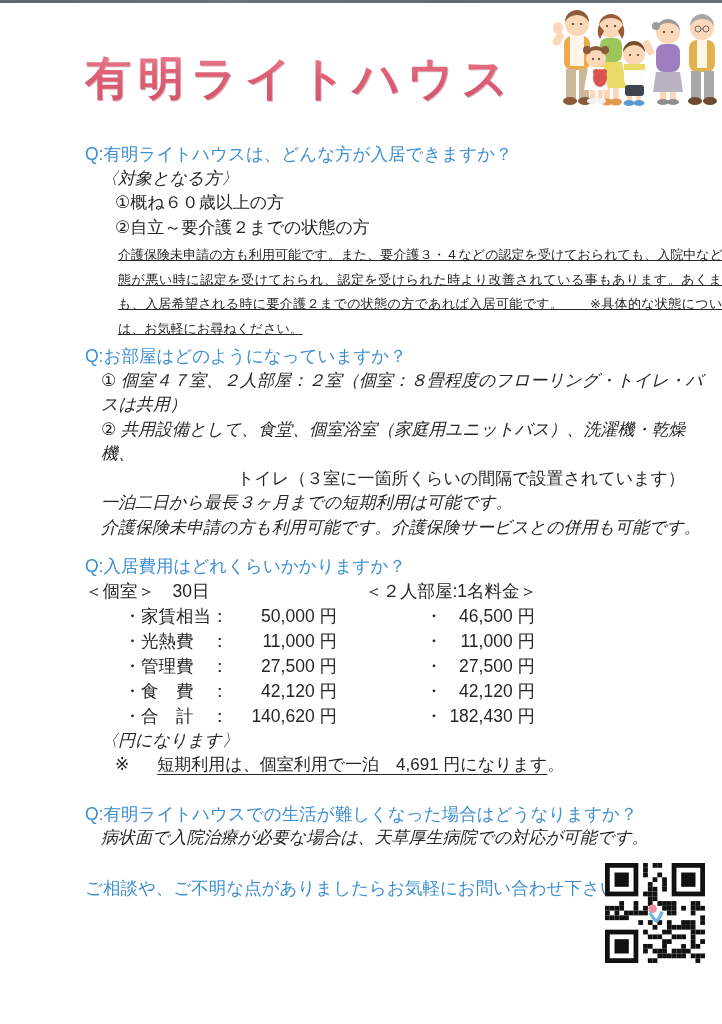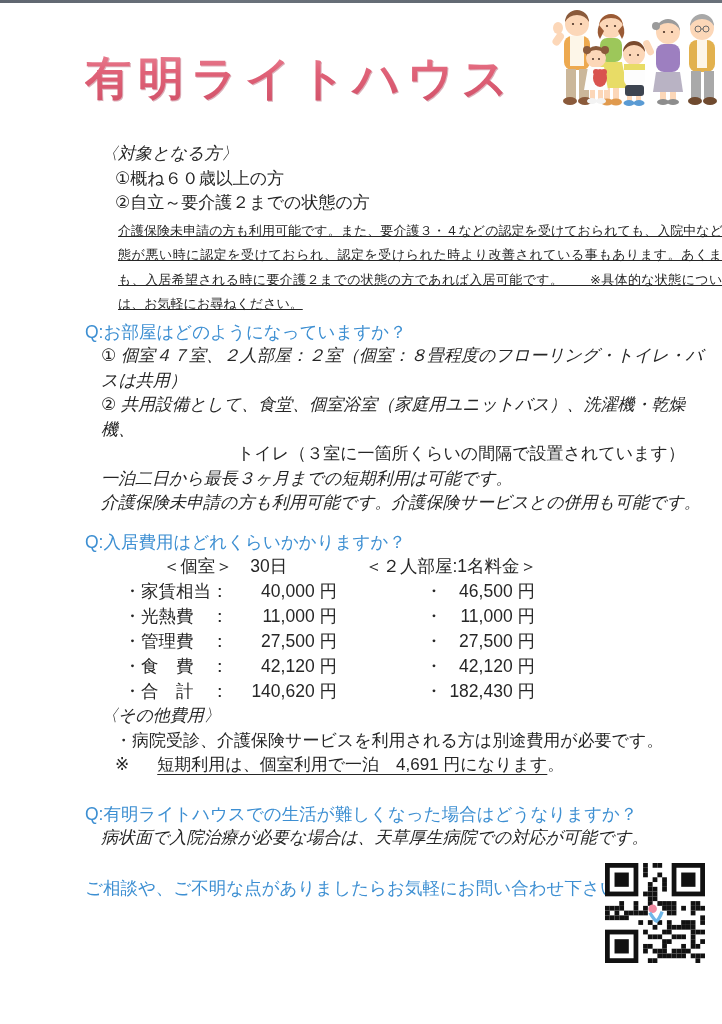--- a/index.html
+++ b/index.html
@@ -46,21 +46,21 @@
     margin:3px;padding-left:30px;width:618px;
     font-size:13px;line-height:24.5px;
     text-align:justify;
     text-decoration:underline;
   }
   .gap-md{height:14px;}
   .gap-lg{height:24px;}
 
   
   .price-heads{display:flex;font-size:17.5px;line-height:25px;}
-  .ph1{width:280px;text-align:center;}
+  .ph1{width:280px;}
   .ph2{}
   .price-row{display:flex;align-items:baseline;font-size:17.5px;line-height:25px;padding-left:32px;}
   .pr-label{width:118px;text-align:center;}
   .pr-v1{width:102px;text-align:right;}
   .pr-bullet{margin-left:88px;width:22px;}
   .pr-v2{width:88px;text-align:right;}
   .note .u{text-decoration:underline;text-underline-offset:4px;margin-left:28px;}
 
   
   .footer{position:relative;margin-top:24px;}
@@ -156,20 +156,21 @@
         <rect x="145" y="34" width="26" height="32" rx="8" fill="#e2b14e"></rect>
         <rect x="153" y="34" width="10" height="28" fill="#fdf6e8"></rect>
         <rect x="147" y="65" width="10" height="28" fill="#a9a9a9"></rect>
         <rect x="160" y="65" width="10" height="28" fill="#a9a9a9"></rect>
         <ellipse cx="151" cy="95" rx="7" ry="4" fill="#6f4a2f"></ellipse>
         <ellipse cx="166" cy="95" rx="7" ry="4" fill="#6f4a2f"></ellipse>
       </svg>
     </div>
 
     <section>
+      <div class="q">Q:有明ライトハウスは、どんな方が入居できますか？</div>
       <div class="ln ind1">〈対象となる方〉</div>
       <div class="ln ind2">①概ね６０歳以上の方</div>
       <div class="ln ind2">②自立～要介護２までの状態の方</div>
       <p class="para">介護保険未申請の方も利用可能です。また、要介護３・４などの認定を受けておられても、入院中など状態が悪い時に認定を受けておられ、認定を受けられた時より改善されている事もあります。あくまでも、入居希望される時に要介護２までの状態の方であれば入居可能です。　　※具体的な状態については、お気軽にお尋ねください。</p>
     </section>
 
     <section>
       <div class="q">Q:お部屋はどのようになっていますか？</div>
       <div class="ln ind1">① 個室４７室、２人部屋：２室（個室：８畳程度のフローリング・トイレ・バスは共用）</div>
       <div class="ln ind1">② 共用設備として、食堂、個室浴室（家庭用ユニットバス）、洗濯機・乾燥機、</div>
@@ -185,21 +186,21 @@
 
     <section>
       <div class="q">Q:入居費用はどれくらいかかりますか？</div>
       <div class="price-heads">
         <span class="ph1">＜個室＞　30日</span>
         <span class="ph2">＜２人部屋:1名料金＞</span>
       </div>
 
       <div class="price-row">
         <span class="pr-label">・家賃相当：</span>
-        <span class="pr-v1">40,000 円</span>
+        <span class="pr-v1">50,000 円</span>
         <span class="pr-bullet">・</span>
         <span class="pr-v2">46,500 円</span>
       </div>
       <div class="price-row">
         <span class="pr-label">・光熱費　：</span>
         <span class="pr-v1">11,000 円</span>
         <span class="pr-bullet">・</span>
         <span class="pr-v2">11,000 円</span>
       </div>
       <div class="price-row">
@@ -214,22 +215,21 @@
         <span class="pr-bullet">・</span>
         <span class="pr-v2">42,120 円</span>
       </div>
       <div class="price-row">
         <span class="pr-label">・合　計　：</span>
         <span class="pr-v1">140,620 円</span>
         <span class="pr-bullet">・</span>
         <span class="pr-v2">182,430 円</span>
       </div>
 
-      <div class="ln ind1">〈その他費用〉</div>
-      <div class="ln ind2">・病院受診、介護保険サービスを利用される方は別途費用が必要です。</div>
+      <div class="ln ind1">〈円になります〉</div>
       <div class="ln ind2 note"><span>※</span><span class="u">短期利用は、個室利用で一泊　4,691 円になります</span><span>。</span></div>
     </section>
 
     <div class="gap-lg"></div>
 
     <section>
       <div class="q">Q:有明ライトハウスでの生活が難しくなった場合はどうなりますか？</div>
       <div class="ln ind1">病状面で入院治療が必要な場合は、天草厚生病院での対応が可能です。</div>
     </section>
 

